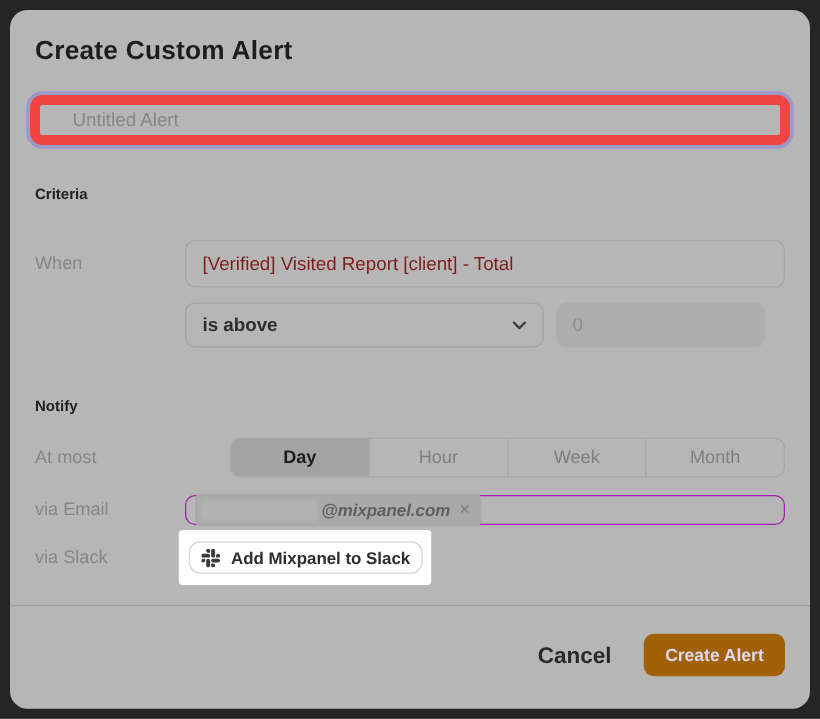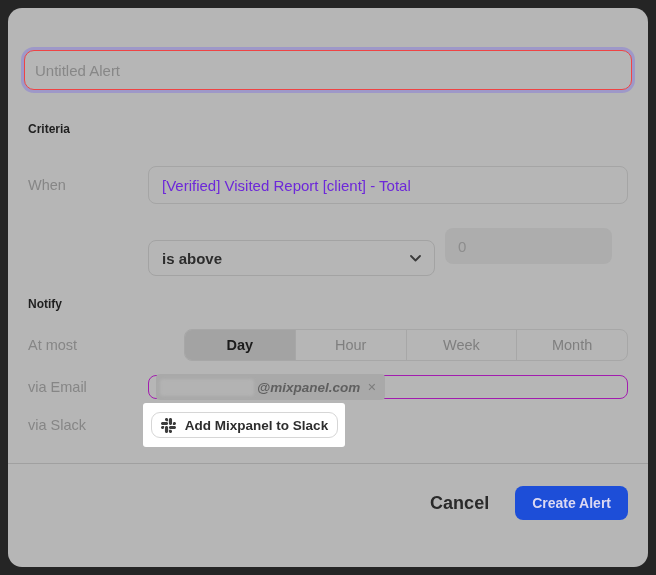--- a/index.html
+++ b/index.html
@@ -24,69 +24,68 @@
     color: #1d1d1d;
     line-height: 26px;
     letter-spacing: 0.2px;
   }
   .name-input {
     display: block;
     width: calc(100% + 8px);
     margin: 22px -4px 0 -4px;
     height: 40px;
     background: #b6b6b6;
-    border: 1px solid #ef4444;
+    border: 8px solid #ef4444;
     box-shadow: 0 0 0 3px #9e98c8;
     border-radius: 10px;
-    padding: 0 10px;
+    padding: 0 26px;
     font-family: inherit;
     font-size: 15px;
     color: #3a3a3a;
     outline: none;
   }
   .name-input::placeholder { color: #878787; opacity: 1; }
   .section-heading {
     font-size: 12px;
     font-weight: bold;
     color: #1f1f1f;
     line-height: 22px;
   }
   .heading-criteria { margin-top: 28px; }
-  .heading-notify { margin-top: 17px; }
+  .heading-notify { margin-top: 36px; }
   .row { display: flex; align-items: center; }
   .row-label {
     flex: 0 0 120px;
     font-size: 14.5px;
     color: #868686;
   }
   .row-when { margin-top: 26px; }
   .when-input {
     flex: 1;
     height: 38px;
     background: #b6b6b6;
     border: 1px solid #a5a5a5;
     border-radius: 8px;
     padding: 0 13px;
     font-family: inherit;
     font-size: 15px;
-    color: #6d28d9;
+    color: #7f1d1d;
     outline: none;
   }
   .row-condition { margin-top: 12px; }
   .select-box {
     width: 287px;
     height: 36px;
     background: #b6b6b6;
     border: 1px solid #a3a3a3;
     border-radius: 8px;
     display: flex;
     align-items: center;
     padding: 0 13px;
     cursor: pointer;
-    margin-top: 24px;
   }
   .select-box .select-value {
     flex: 1;
     font-size: 15px;
     font-weight: bold;
     color: #2d2d2d;
   }
   .threshold-input {
     width: 167px;
     height: 36px;
@@ -213,36 +212,37 @@
     border: none;
     font-family: inherit;
     font-size: 18px;
     font-weight: bold;
     color: #2a2a2a;
     cursor: pointer;
   }
   .create-button {
     height: 34px;
     padding: 0 17px;
-    background: #1d4ed8;
+    background: #a16207;
     border: none;
     border-radius: 8px;
     font-family: inherit;
     font-size: 14px;
     font-weight: bold;
     color: #dcd9f2;
     cursor: pointer;
   }
   .chev { display: block; }
 </style>
 </head>
 <body>
 
 <div class="modal">
 
+  <div class="title">Create Custom Alert</div>
 
   <input class="name-input" type="text" placeholder="Untitled Alert" style="">
 
   <div class="section-heading heading-criteria">Criteria</div>
 
   <div class="row row-when">
     <div class="row-label">When</div>
     <input class="when-input" type="text" readonly="" value="[Verified] Visited Report [client] - Total" style="">
   </div>
 

